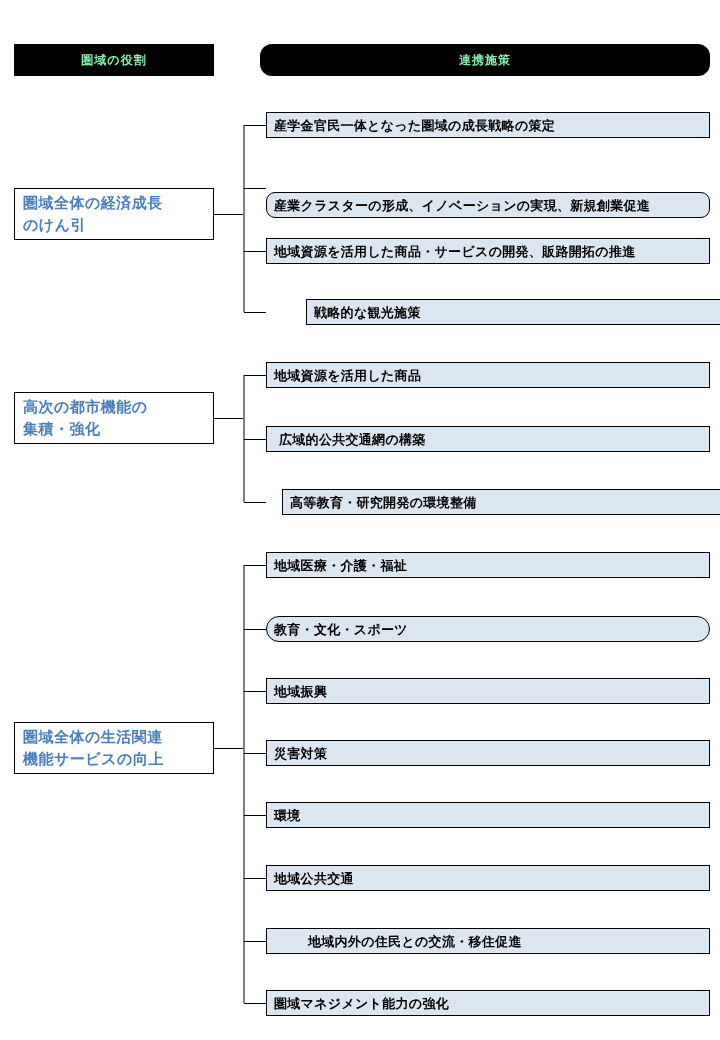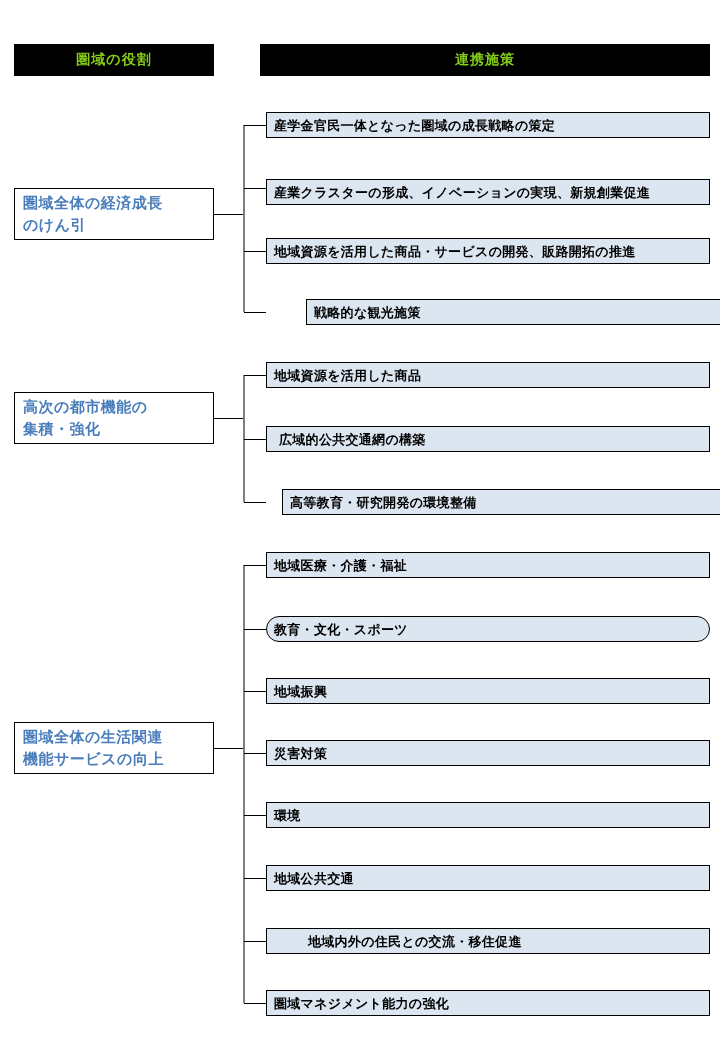--- a/index.html
+++ b/index.html
@@ -18,31 +18,31 @@
     width: 720px;
     height: 1040px;
     background: #ffffff;
     overflow: hidden;
   }
 
   
   .header-bar {
     position: absolute;
     background: #000000;
-    color: #84cc16;
-    font-size: 14px;
+    color: #86efac;
+    font-size: 12px;
     font-weight: bold;
     letter-spacing: 1px;
     display: flex;
     align-items: center;
     justify-content: center;
     box-sizing: border-box;
   }
   #hdr-role  { left: 14px;  top: 44px; width: 200px; height: 32px; }
-  #hdr-policy{ left: 260px; top: 44px; width: 450px; height: 32px; }
+  #hdr-policy{ left: 260px; top: 44px; width: 450px; height: 32px; border-radius: 12px; }
 
   
   .role-box {
     position: absolute;
     left: 14px;
     width: 200px;
     background: #ffffff;
     border: 1px solid #000000;
     box-sizing: border-box;
     display: flex;
@@ -119,21 +119,21 @@
         <div class="role-label">圏域全体の経済成長
 のけん引</div>
       </div>
       <div class="stub-role" style="top: 214px;"></div>
       <div class="spine" style="top: 125px; height: 187px; left: 243px;"></div>
       <div class="stub-policy" style="top: 125px;"></div>
       <div class="policy-box" style="top: 112px;">
         <div class="policy-label">産学金官民一体となった圏域の成長戦略の策定</div>
       </div>
       <div class="stub-policy" style="top: 188px;"></div>
-      <div class="policy-box" style="top: 179px;">
+      <div class="policy-box" style="top: 192px; border-radius: 9px;">
         <div class="policy-label">産業クラスターの形成、イノベーションの実現、新規創業促進</div>
       </div>
       <div class="stub-policy" style="top: 251px;"></div>
       <div class="policy-box" style="top: 238px;">
         <div class="policy-label">地域資源を活用した商品・サービスの開発、販路開拓の推進</div>
       </div>
       <div class="stub-policy" style="top: 312px;"></div>
       <div class="policy-box" style="top: 299px; margin-left: 40px;">
         <div class="policy-label">戦略的な観光施策</div>
       </div>

